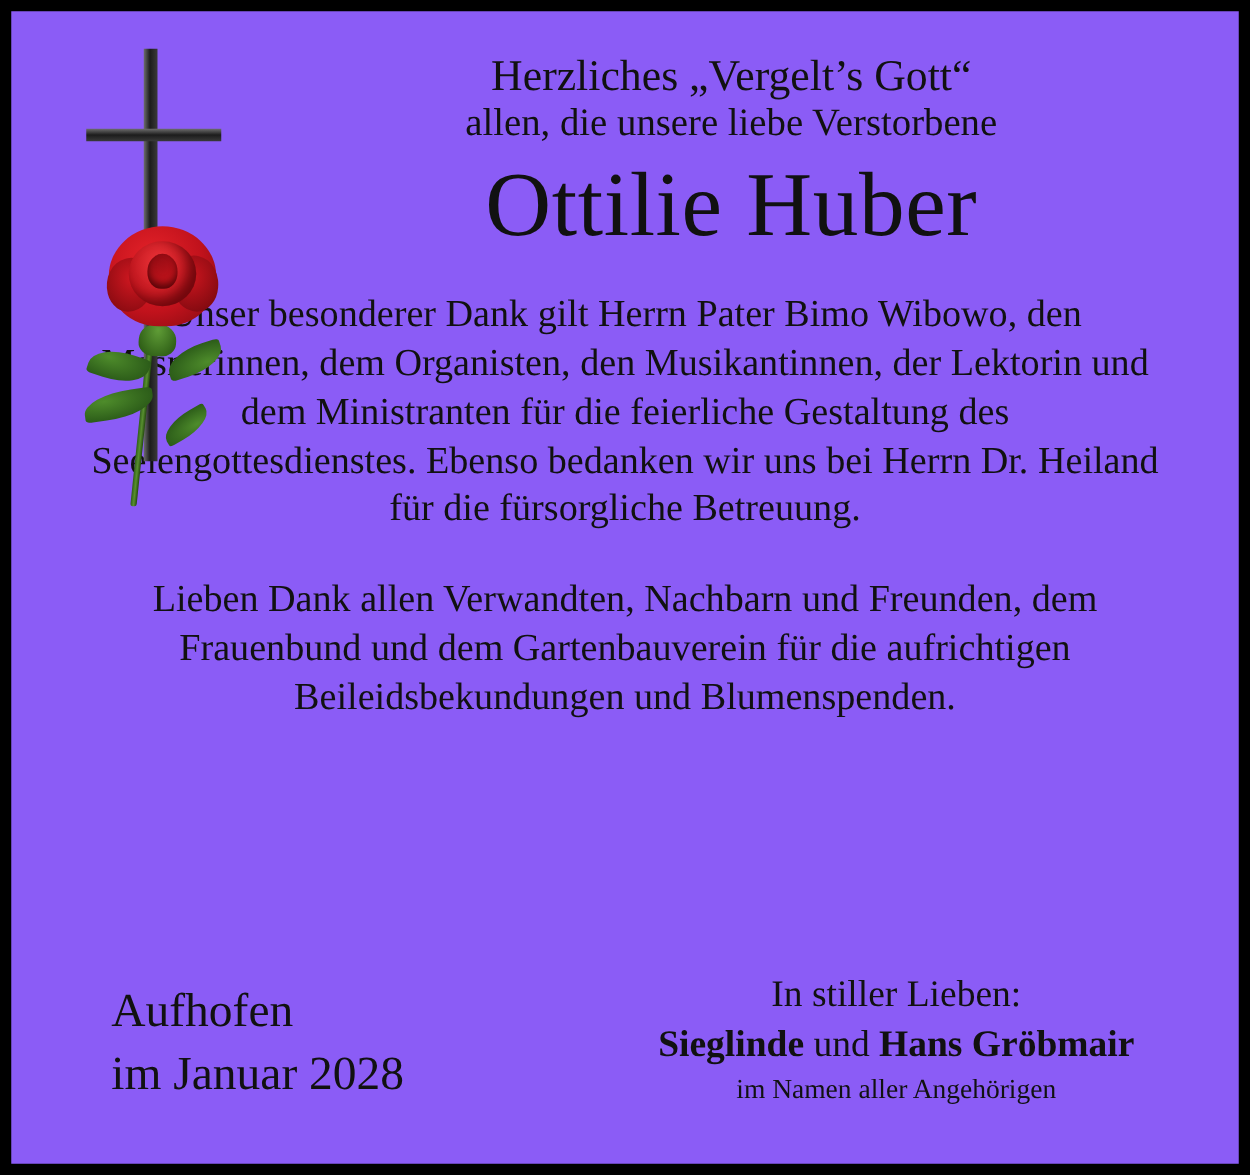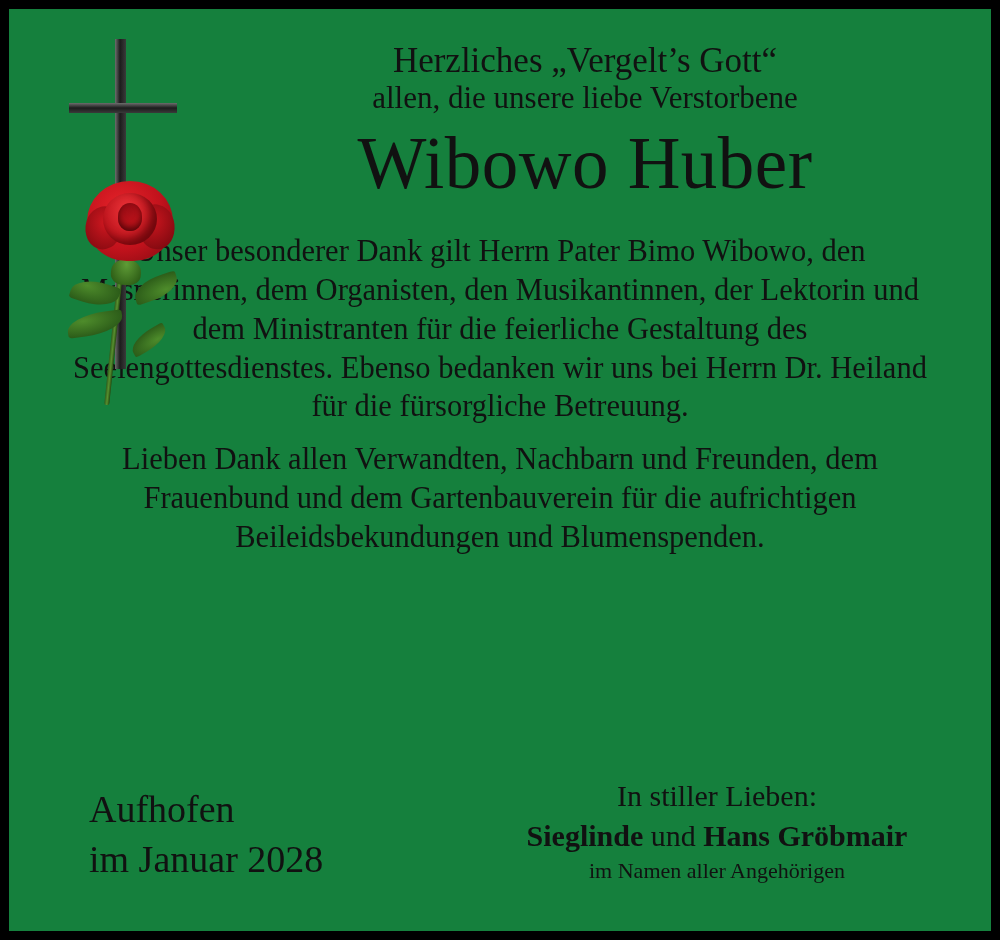--- a/index.html
+++ b/index.html
@@ -12,21 +12,21 @@
     height: 940px;
     font-family: "Liberation Serif", serif;
     color: #111111;
     overflow: hidden;
   }
   .notice {
     position: relative;
     box-sizing: border-box;
     width: 1000px;
     height: 940px;
-    background: #15803d;
+    background: #8b5cf6;
     border: 9px solid #000000;
     padding: 0;
   }
   .inner {
     position: relative;
     width: 100%;
     height: 100%;
     box-sizing: border-box;
     padding: 18px 28px 14px 28px;
   }
@@ -163,21 +163,21 @@
     padding: 0 30px;
   }
   .para-1 {
     font-size: 30.5px;
     line-height: 1.27;
     margin-top: 30px;
   }
   .para-2 {
     font-size: 30.5px;
     line-height: 1.27;
-    margin-top: 14px;
+    margin-top: 34px;
     padding: 0 12px;
   }
 
   .footer {
     position: absolute;
     left: 28px;
     right: 28px;
     bottom: 24px;
     height: 150px;
   }
@@ -223,21 +223,21 @@
         <div class="petal-l"></div>
         <div class="petal-r"></div>
         <div class="petal-mid"></div>
         <div class="petal-core"></div>
       </div>
     </div>
 
     <div class="content">
       <div class="line-1">Herzliches „Vergelt’s Gott“</div>
       <div class="line-2">allen, die unsere liebe Verstorbene</div>
-      <div class="name">Wibowo Huber</div>
+      <div class="name">Ottilie Huber</div>
     </div>
 
     <div class="para-block">
       <div class="para-1">Unser besonderer Dank gilt Herrn Pater Bimo Wibowo, den Mesnerinnen, dem Organisten, den Musikantinnen, der Lektorin und dem Ministranten für die feierliche Gestaltung des Seelengottesdienstes. Ebenso bedanken wir uns bei Herrn Dr. Heiland für die fürsorgliche Betreuung.</div>
       <div class="para-2">Lieben Dank allen Verwandten, Nachbarn und Freunden, dem Frauenbund und dem Gartenbauverein für die aufrichtigen Beileidsbekundungen und Blumenspenden.</div>
     </div>
 
     <div class="footer">
       <div class="footer-left">
         <div>Aufhofen</div>

